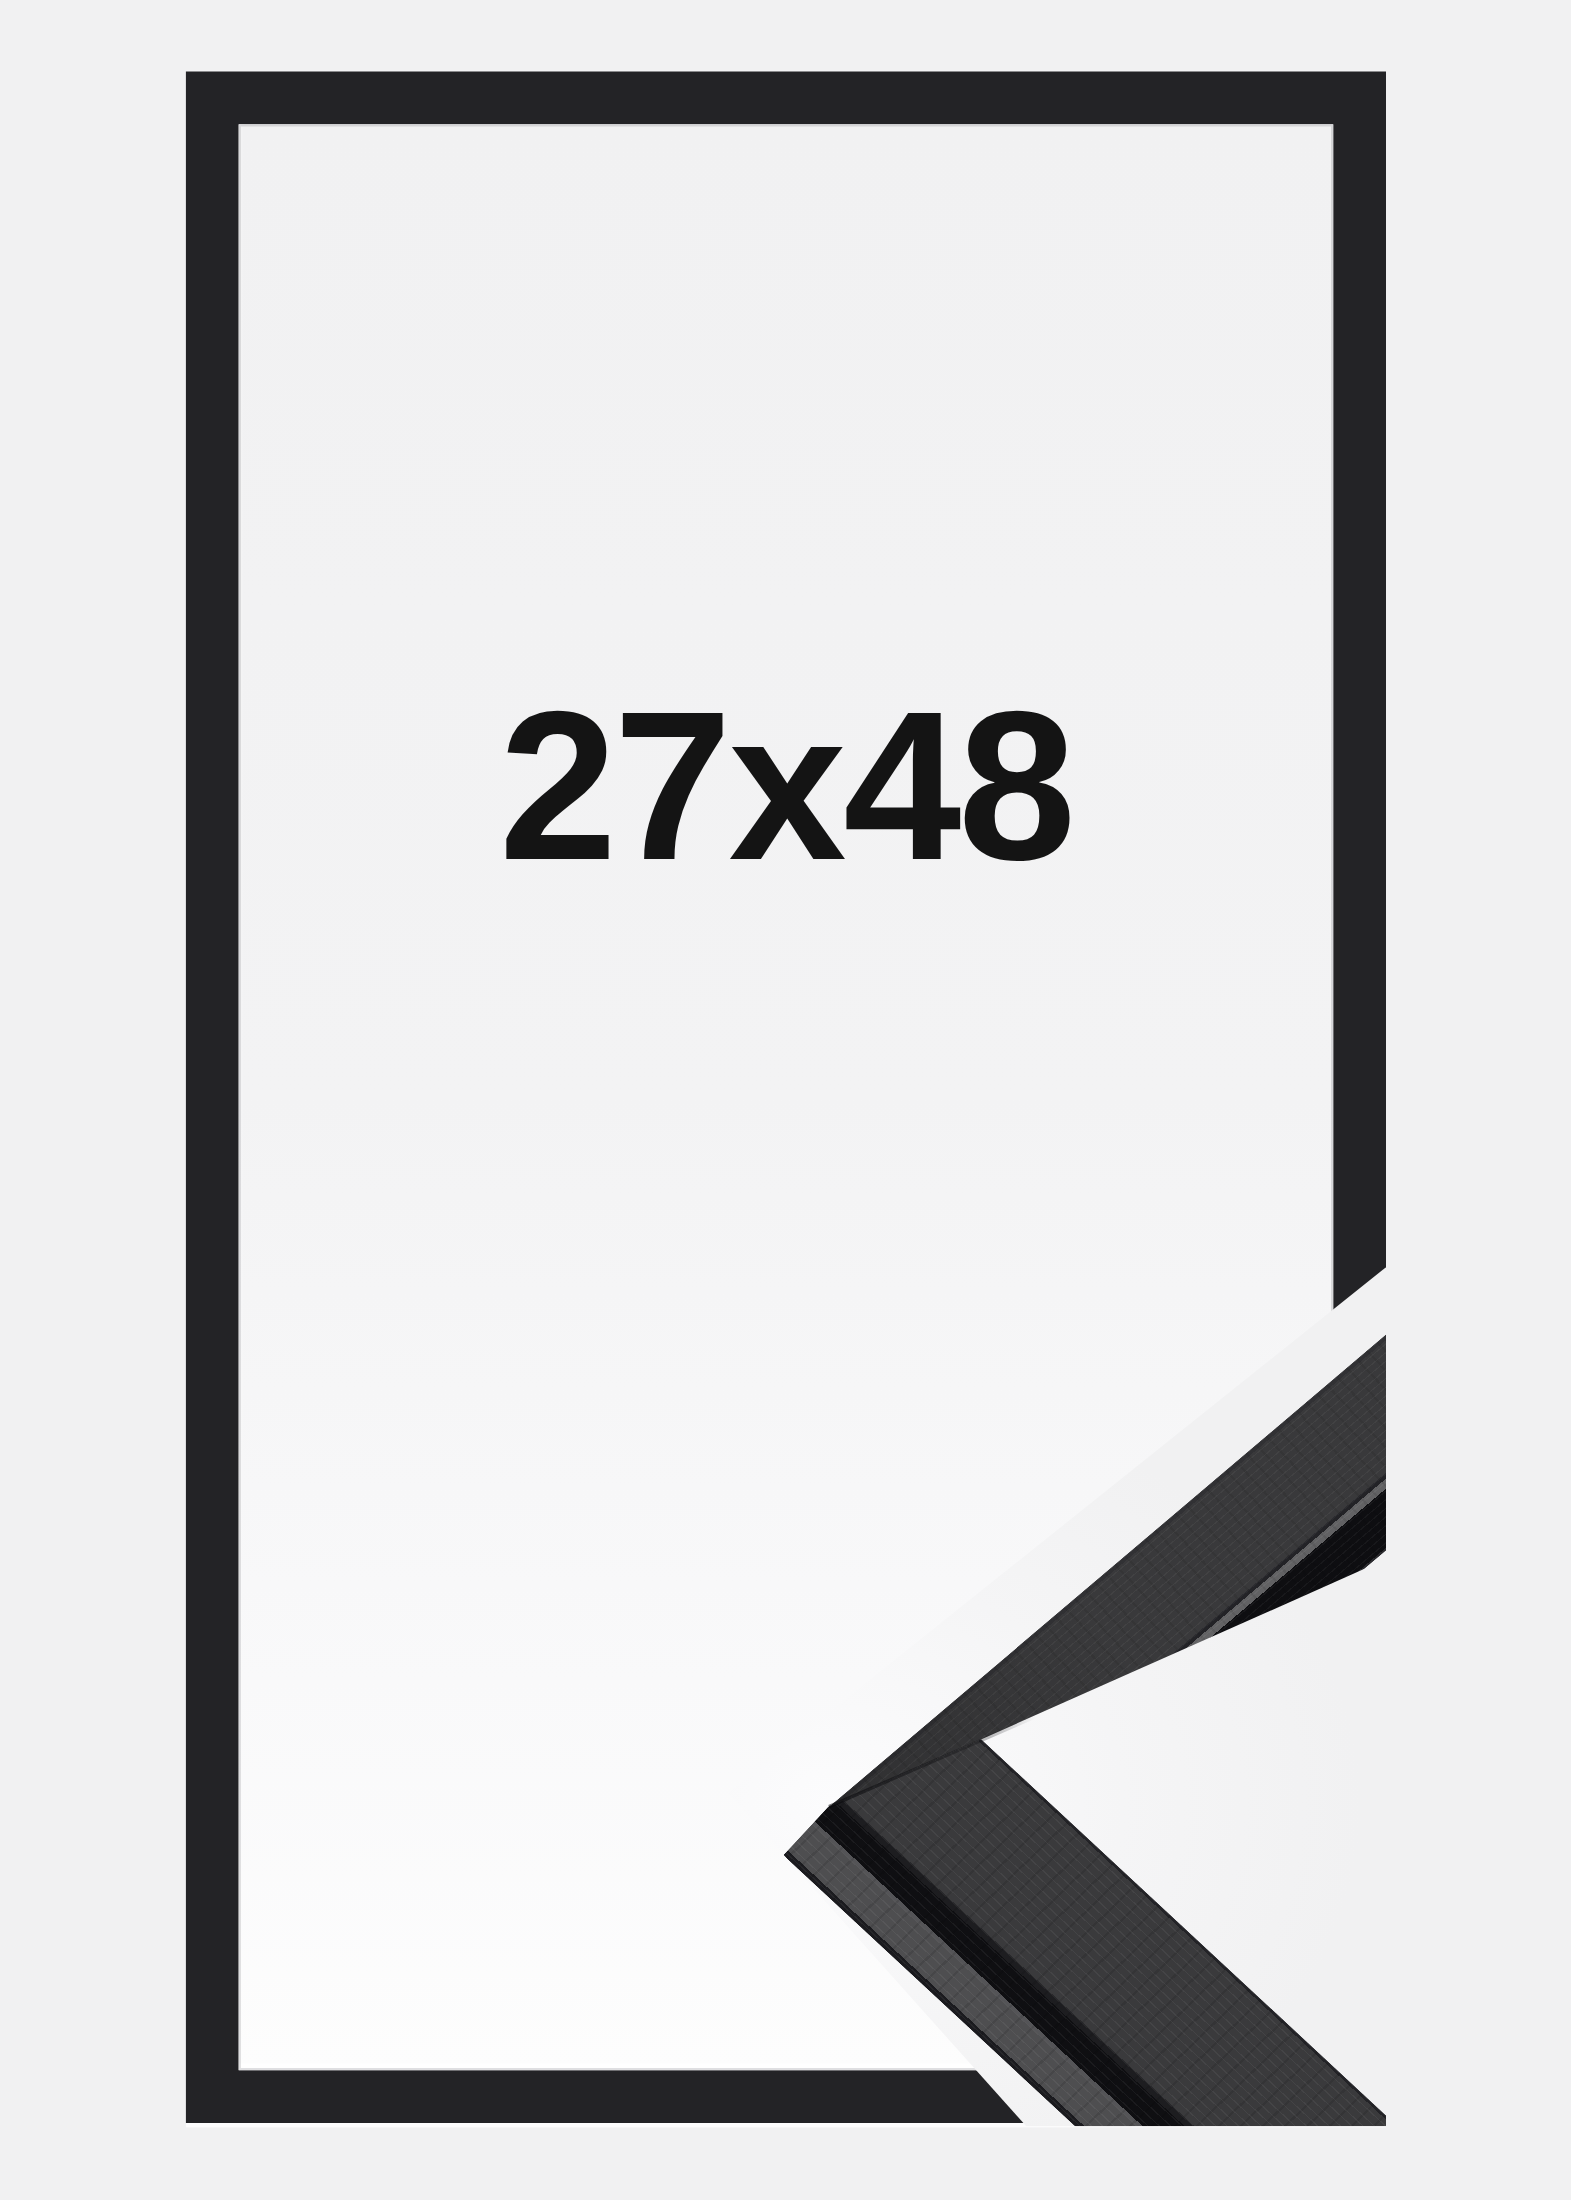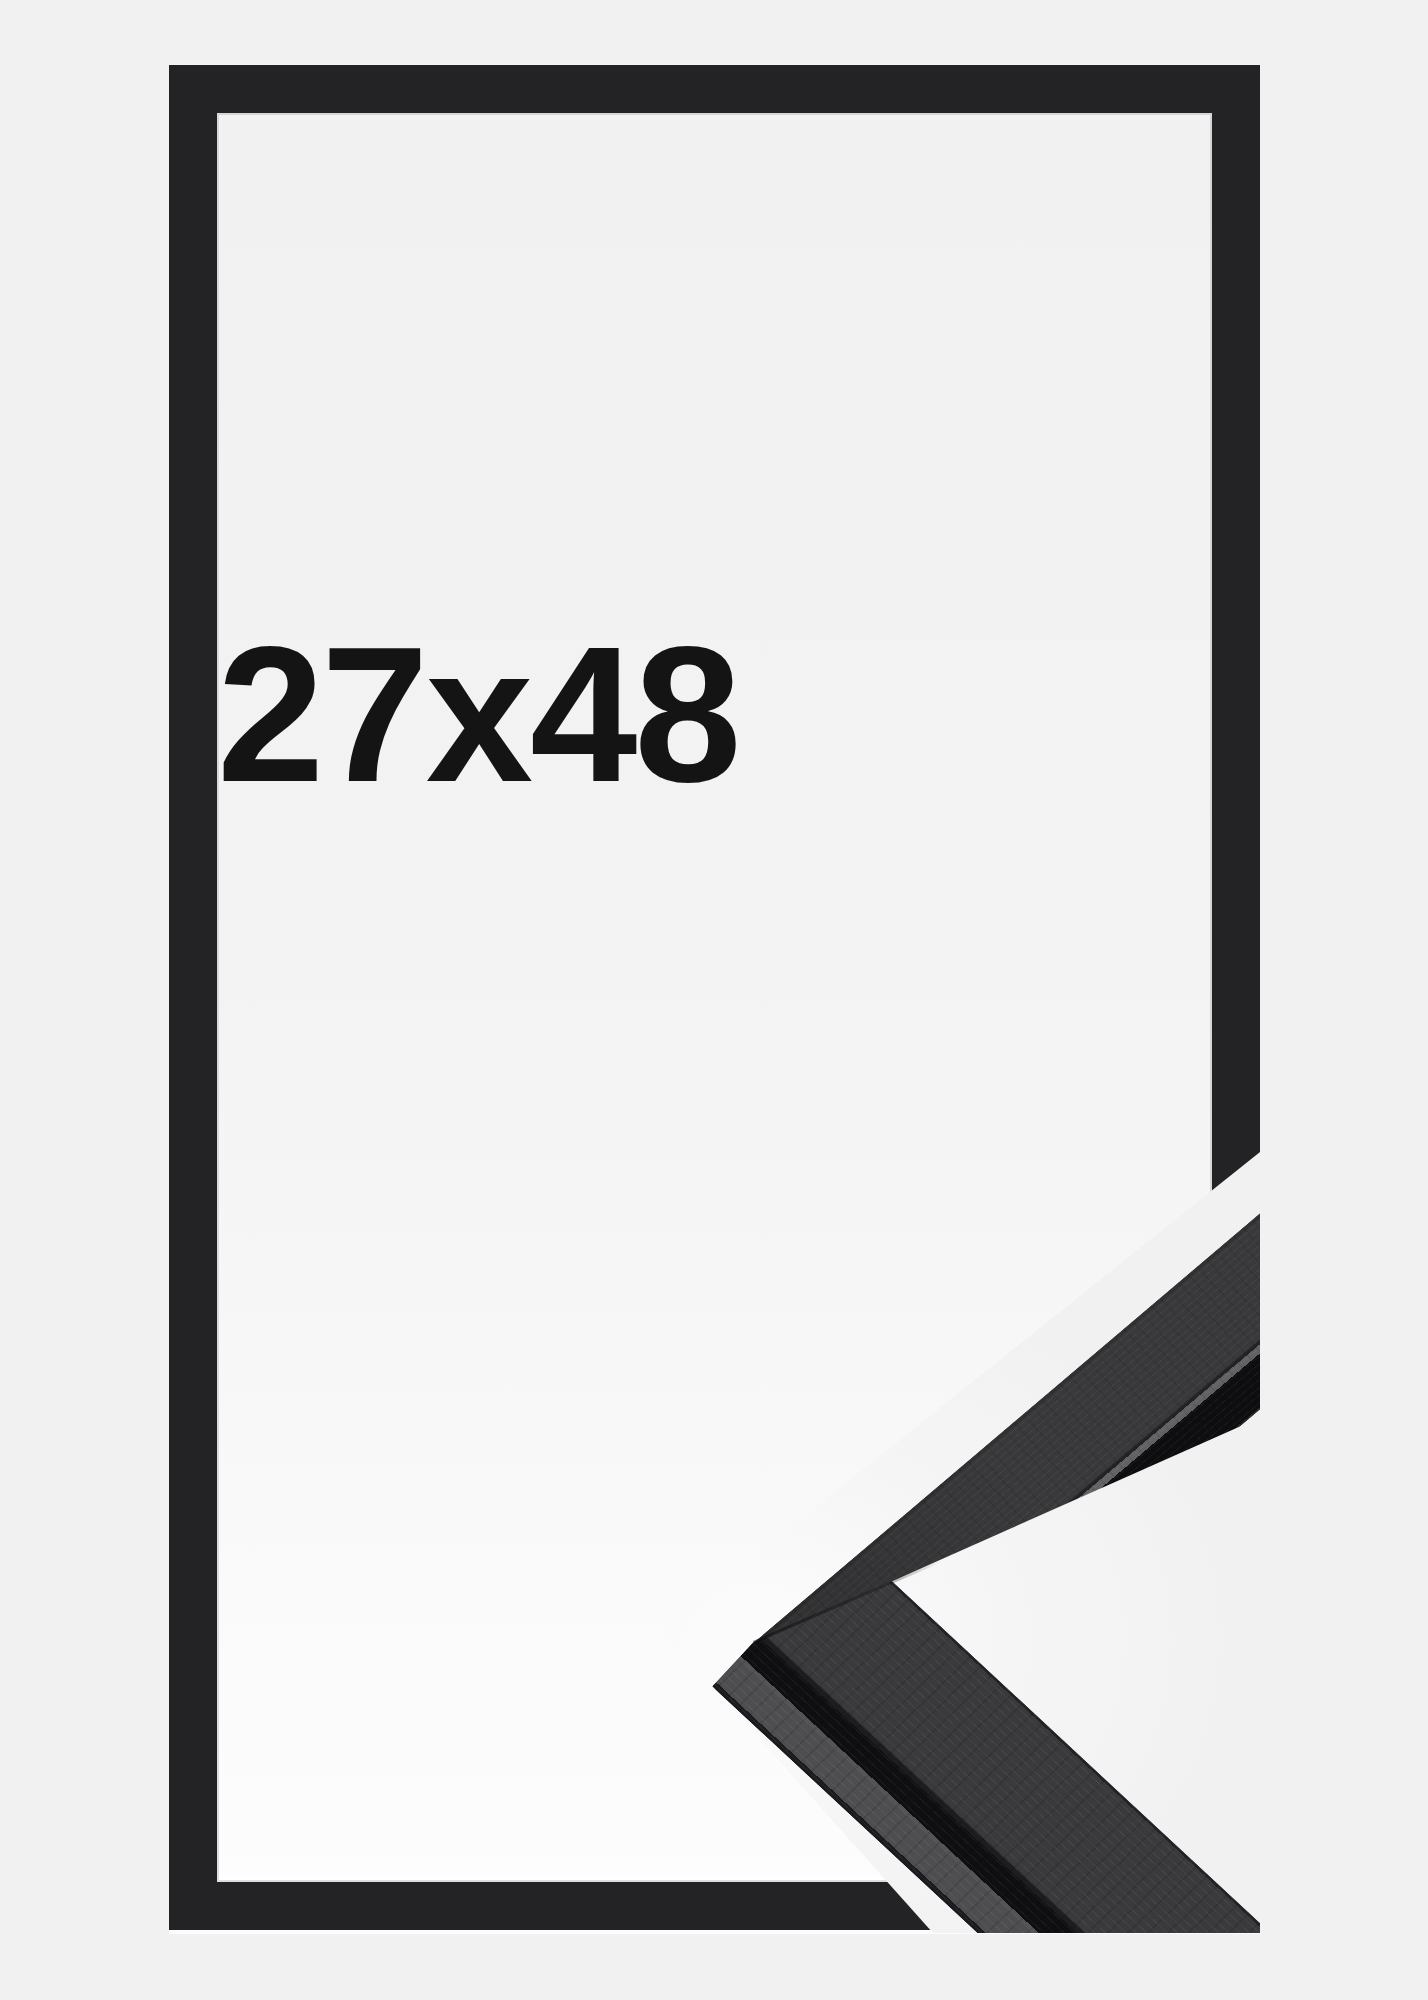--- a/index.html
+++ b/index.html
@@ -25,21 +25,21 @@
     left:0;top:0;width:100%;height:100%;
     background:linear-gradient(180deg,#f1f1f2 0%,#f3f3f4 50%,#f9f9fa 80%,#fdfdfd 100%);
     box-shadow:
       inset 0 0 0 2px rgba(140,140,146,0.28),
       inset 0 -6px 0 rgba(255,255,255,0.9),
       inset 4px 0 6px -3px rgba(255,255,255,0.5);
   }
   .size-label{
     position:absolute;
     left:0;right:0;top:505px;
-    text-align:left;
+    text-align:center;
     font-size:193px;
     font-weight:700;
     letter-spacing:-3px;
     line-height:1;
     color:#141414;
   }
 
   
   .sample{
     position:absolute;

